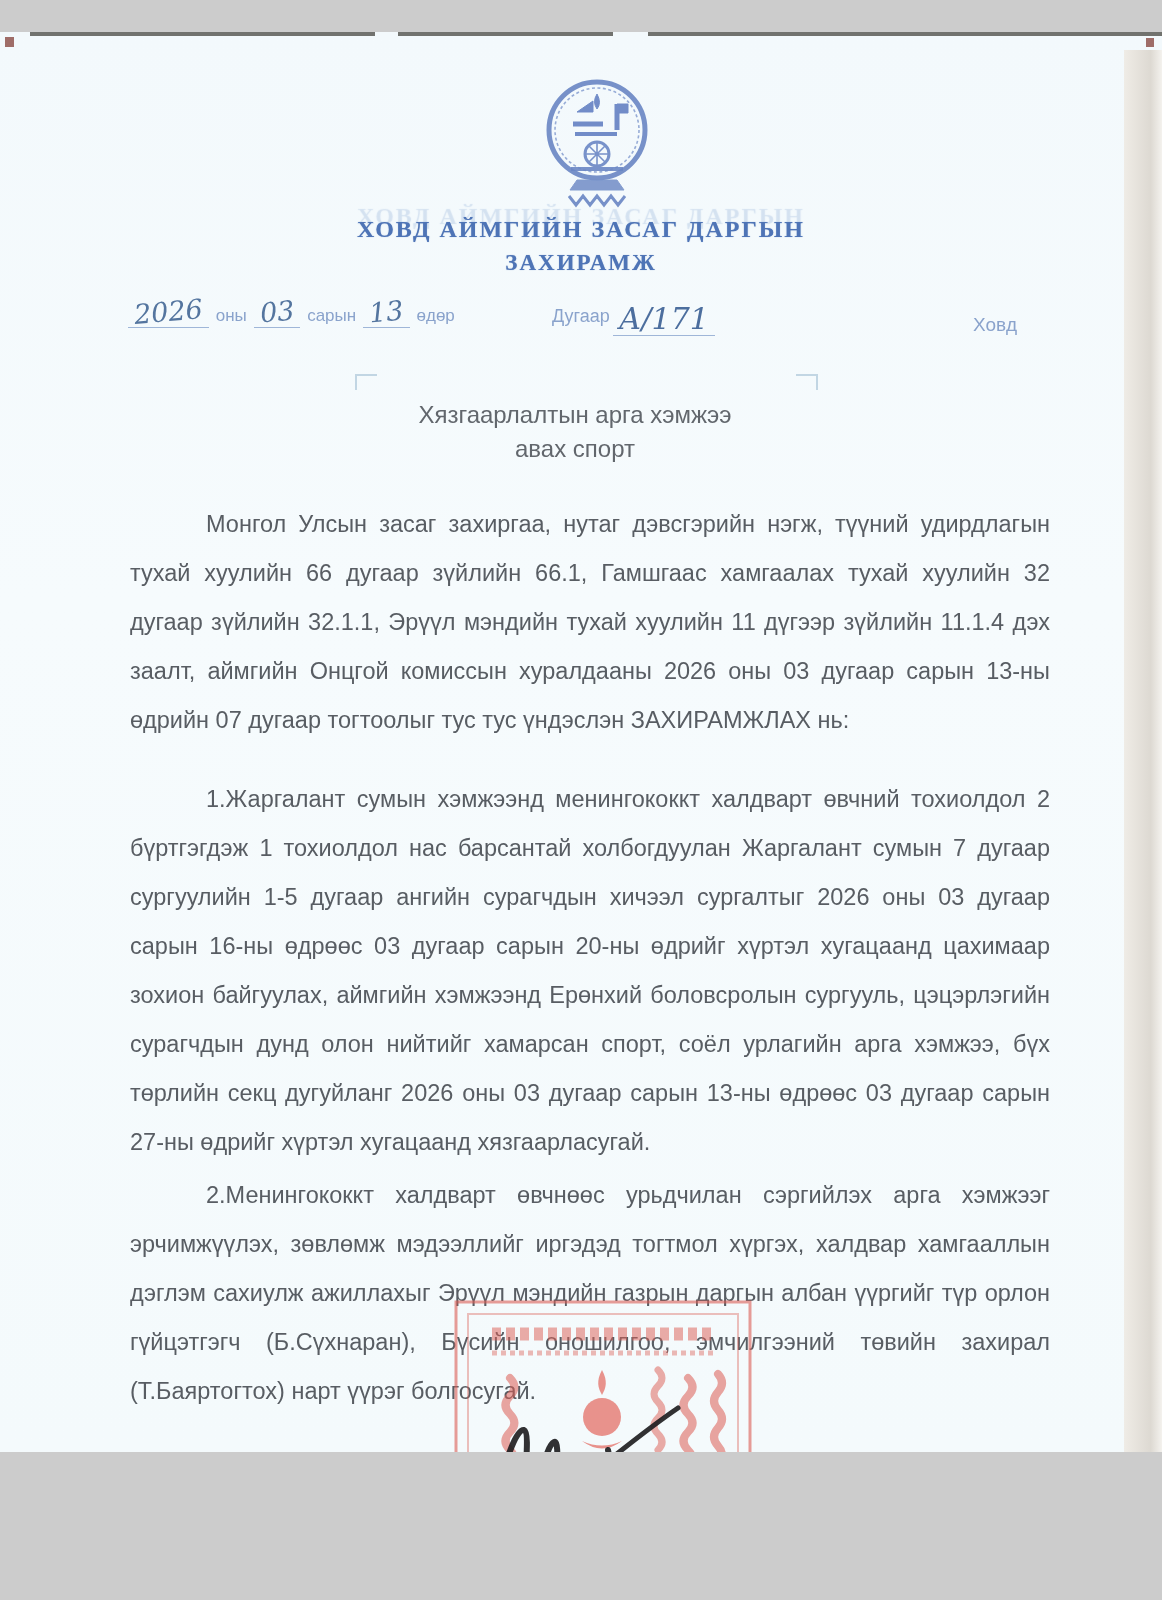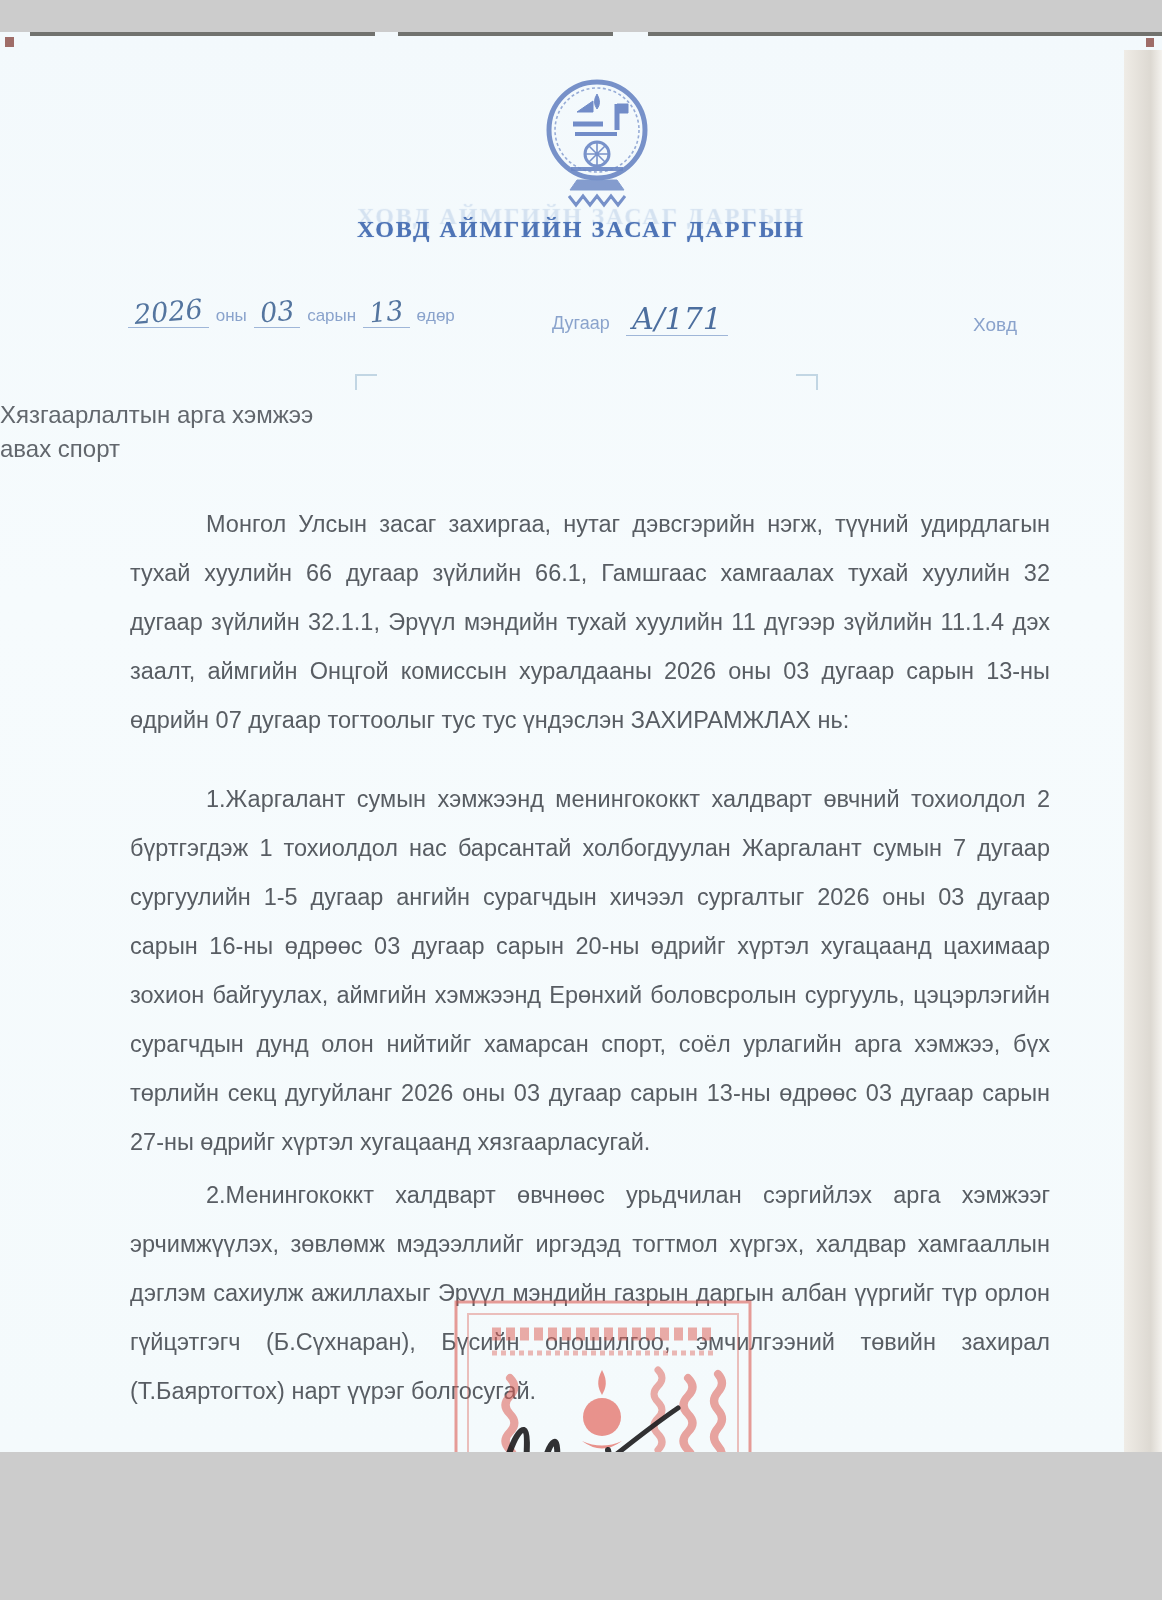--- a/index.html
+++ b/index.html
@@ -32,32 +32,32 @@
   .org-line2{font-size:23px;letter-spacing:2px;margin-top:7px;
     text-shadow:0 0 1px rgba(78,116,182,.6);}
 
   
   .dateline{position:absolute;left:0;top:266px;width:1162px;height:50px;color:#8aa3cc;}
   .dl-left{position:absolute;left:128px;top:0;display:flex;align-items:flex-end;gap:7px;}
   .dl-label{font-size:17px;padding-bottom:2px;}
   .hand{font-family:"DejaVu Serif",serif;font-style:italic;color:#54759f;font-size:27px;line-height:27px;}
   .u-field{display:inline-block;border-bottom:1.5px solid #9fb6d8;text-align:center;padding:0 6px 2px 6px;}
   .rot{display:inline-block;transform:rotate(-5deg);}
-  .dl-num{position:absolute;left:552px;top:8px;display:flex;align-items:flex-end;gap:16px;}
+  .dl-num{position:absolute;left:552px;top:8px;display:flex;align-items:flex-start;gap:3px;}
   .dl-num .dl-label{font-size:18px;}
   .hand-num{font-size:30px;line-height:26px;color:#4c6e9e;transform:rotate(-9deg);}
   .dl-place{position:absolute;left:973px;top:16px;font-size:19px;color:#8aa3cc;}
 
   
   .crop-corner{position:absolute;width:20px;height:14px;opacity:.8;}
   .crop-l{left:355px;top:342px;border-left:2px solid #b6cede;border-top:2px solid #b6cede;}
   .crop-r{left:796px;top:342px;border-right:2px solid #b6cede;border-top:2px solid #b6cede;}
 
   
-  .subject{position:absolute;left:0;top:366px;width:1150px;
+  .subject{position:absolute;left:0;top:366px;width:1150px;text-align:center;
     font-size:24px;line-height:34px;color:#62676d;}
 
   
   .body-text{position:absolute;left:130px;top:468px;width:920px;
     font-size:23.5px;line-height:49px;text-align:justify;color:#585d63;}
   .body-text p{margin:0 0 4px 0;text-indent:76px;}
   .body-text p.p-intro{margin-bottom:30px;}
 
   
   .stamp{position:absolute;left:452px;top:1266px;width:302px;height:322px;opacity:.85;filter:blur(.3px);}
@@ -108,20 +108,21 @@
         <g stroke="#6d89c5">
           <path d="M44 114 h40 l7 10 h-54 z" fill="#6d89c5" stroke-width="1" opacity=".9"></path>
           <path d="M36 130 l7 9 l7 -9 l7 9 l7 -9 l7 9 l7 -9 l7 9 l7 -9" stroke-width="3" fill="none"></path>
         </g>
       </g>
     </svg>
   </div>
 
   <div class="org-header">
     <div class="org-line1">ХОВД АЙМГИЙН ЗАСАГ ДАРГЫН</div>
+    <div class="org-line2">ЗАХИРАМЖ</div>
   </div>
 
   <div class="dateline">
     <div class="dl-left">
       <span class="u-field"><span class="hand rot">2026</span></span>
       <span class="dl-label">оны</span>
       <span class="u-field"><span class="hand rot">03</span></span>
       <span class="dl-label">сарын</span>
       <span class="u-field"><span class="hand rot">13</span></span>
       <span class="dl-label">өдөр</span>

